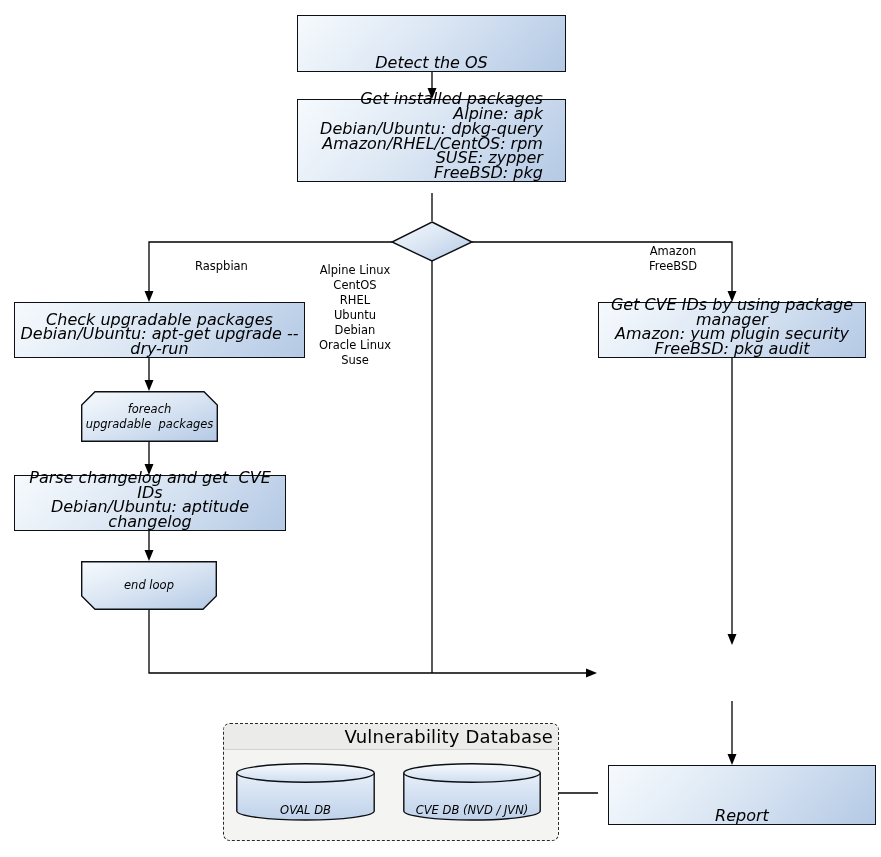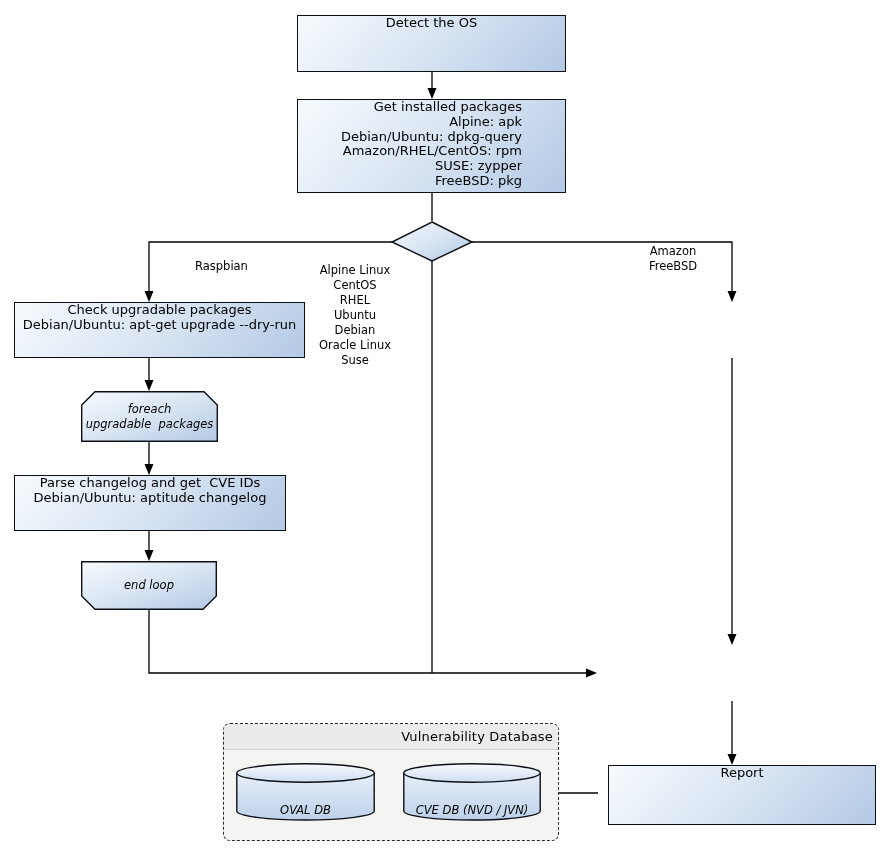--- a/index.html
+++ b/index.html
@@ -6,22 +6,22 @@
   .canvas{
     position:relative;width:881px;height:857px;background:#ffffff;
     font-family:"DejaVu Sans","Liberation Sans",sans-serif;color:#000;
     overflow:hidden;
   }
   svg.layer{position:absolute;left:0;top:0;}
   .node{
     position:absolute;box-sizing:border-box;
     border:1.4px solid #0c0f14;
     background:linear-gradient(133deg,#f6fafd 0%,#dce7f4 45%,#b4c9e5 100%);
-    display:flex;align-items:flex-start;justify-content:center;
-    font-size:13px;line-height:14.8px;text-align:center;
+    display:flex;align-items:flex-end;justify-content:center;
+    font-size:16px;line-height:14.8px;text-align:center;font-style:italic;
   }
   .node .txt{display:inline-block;white-space:pre-wrap;}
   .node.align-right .txt{text-align:right;}
   .shape{position:absolute;}
   .overlay{
     position:absolute;display:flex;align-items:center;justify-content:center;
     font-size:11.5px;line-height:14.8px;text-align:center;white-space:pre-wrap;
     pointer-events:none;
     font-style:italic;
   }
@@ -29,21 +29,21 @@
   .edge-label.right{text-align:center;}
   .db-box{
     position:absolute;left:223px;top:723px;width:336px;height:118px;
     box-sizing:border-box;border:1.3px dashed #2a2a2a;border-radius:7px;
     background:#f4f4f2;
   }
   .db-header{
     height:26px;box-sizing:border-box;background:#ebebe9;
     border-bottom:1px solid #d2d2d0;border-radius:6px 6px 0 0;
     display:flex;align-items:center;justify-content:flex-end;
-    padding-right:5px;font-size:13px;letter-spacing:0.2px;
+    padding-right:5px;font-size:18px;letter-spacing:0.2px;
   }
   .cyl-label{padding-top:18px;}
 </style>
 </head>
 <body>
 
 <div class="canvas">
 
   <svg class="layer" width="881" height="857">
     <defs>
@@ -89,39 +89,44 @@
       <polygon points="732,765 727.5,754 736.5,754"></polygon>
     </g>
 
     <polygon points="432,222 472,242 432,261 392,242" fill="url(#gnode)" stroke="#0c0f14" stroke-width="1.4"></polygon>
   </svg>
 
   <div class="node" style="left:297px;top:15px;width:269px;height:57px">
     <span class="txt">Detect the OS</span>
   </div>
 
-  <div class="node align-right" style="left:297px;top:99px;width:269px;height:94px">
+  <div class="node align-right" style="left:297px;top:99px;width:269px;height:83px">
     <span class="txt">Get installed packages
 Alpine: apk
 Debian/Ubuntu: dpkg-query
 Amazon/RHEL/CentOS: rpm
 SUSE: zypper
 FreeBSD: pkg</span>
   </div>
 
   <div class="node" style="left:14px;top:302px;width:291px;height:56px">
     <span class="txt">Check upgradable packages
 Debian/Ubuntu: apt-get upgrade --dry-run</span>
   </div>
 
   <div class="node" style="left:14px;top:475px;width:272px;height:56px">
     <span class="txt">Parse changelog and get  CVE IDs
 Debian/Ubuntu: aptitude changelog</span>
   </div>
 
+  <div class="node" style="left:598px;top:302px;width:268px;height:56px">
+    <span class="txt">Get CVE IDs by using package manager
+Amazon: yum plugin security
+FreeBSD: pkg audit</span>
+  </div>
 
 
   <div class="node" style="left:608px;top:765px;width:268px;height:60px">
     <span class="txt">Report</span>
   </div>
 
   <svg class="shape" style="left:81px;top:391px" width="137" height="51">
     <polygon points="0.7,14 14,0.7 123,0.7 136.3,14 136.3,50.3 0.7,50.3" fill="url(#gnode)" stroke="#0c0f14" stroke-width="1.4"></polygon>
   </svg>
   <div class="overlay" style="left:81px;top:391px;width:137px;height:51px">

